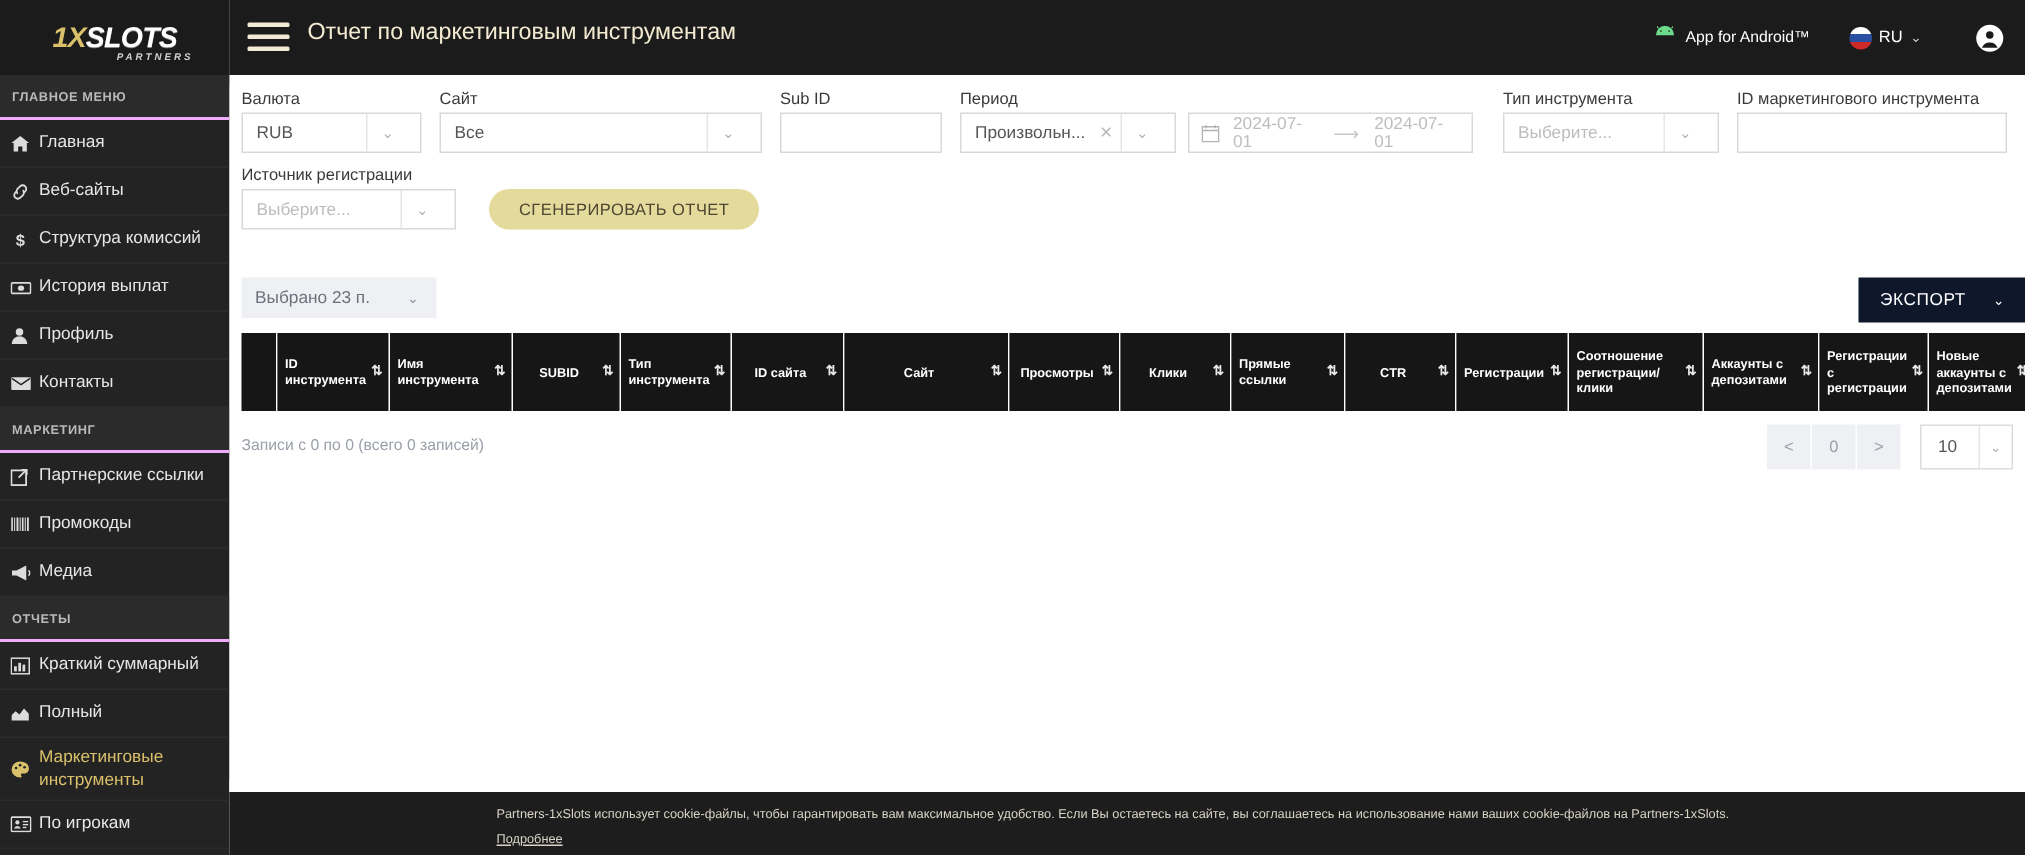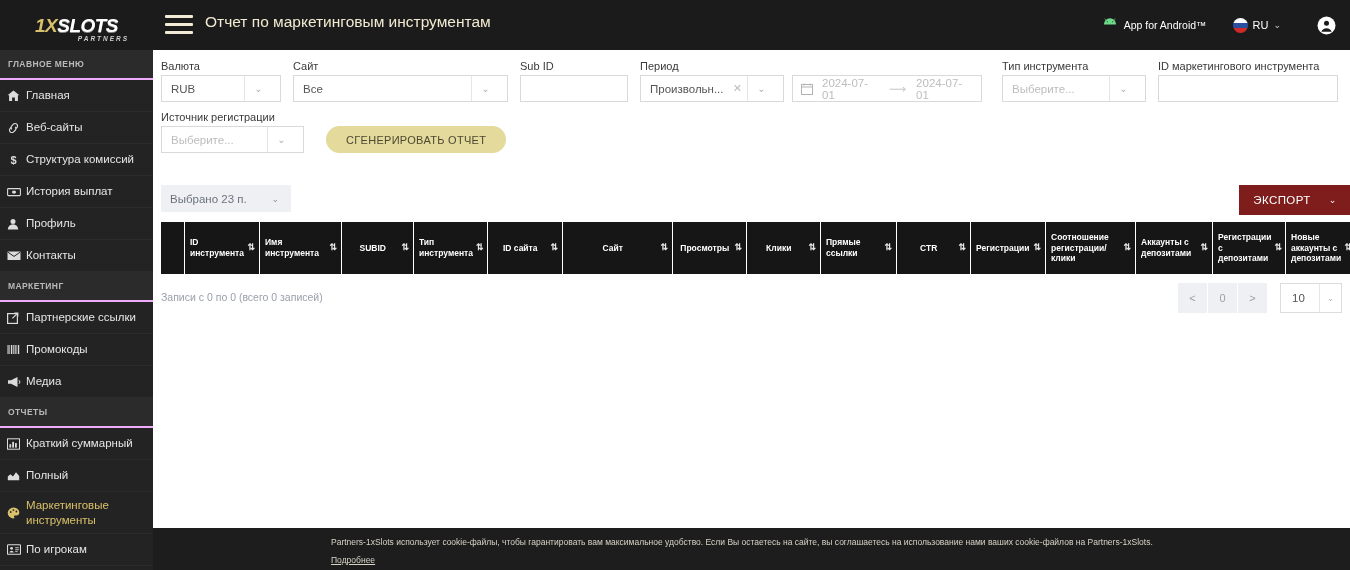--- a/index.html
+++ b/index.html
@@ -169,21 +169,21 @@
     position: absolute; left: 8px; top: 0;
     width: 130px; height: 27px;
     background: #eef0f4; border: none;
     display: flex; align-items: center; padding-left: 9px;
     font-size: 11.5px; color: #6c727d; cursor: pointer;
   }
   .cols-sel .ca { margin-left: auto; margin-right: 12px; color: #8b919b; font-size: 9px; }
   .export-btn {
     position: absolute; right: -1px; top: 0;
     height: 30px; min-width: 112px;
-    background: #7f1d1d; color: #ffffff;
+    background: #0f172a; color: #ffffff;
     display: flex; align-items: center; justify-content: center; gap: 18px;
     font-size: 11.5px; letter-spacing: 0.4px; cursor: pointer;
   }
 
   
   .tbl-wrap { margin: 7px 8px 0 8px; }
   .thead { display: flex; height: 52px; }
   .th {
     background: #161616; color: #ffffff;
     border-right: 1px solid #ffffff;
@@ -569,21 +569,21 @@
           </div>
           <div class="th" style="width: 90px; min-width: 90px;">
             <span class="lbl">Соотношение регистрации/клики</span>
             <span class="sorter">⇅</span>
           </div>
           <div class="th" style="width: 77px; min-width: 77px;">
             <span class="lbl">Аккаунты с депозитами</span>
             <span class="sorter">⇅</span>
           </div>
           <div class="th" style="width: 73px; min-width: 73px;">
-            <span class="lbl">Регистрации с депозитами</span>
+            <span class="lbl">Регистрации с регистрации</span>
             <span class="sorter">⇅</span>
           </div>
           <div class="th" style="width: 70px; min-width: 70px;">
             <span class="lbl">Новые аккаунты с депозитами</span>
             <span class="sorter">⇅</span>
           </div>
         </div>
     </section>
 
     <section class="tbl-foot">

